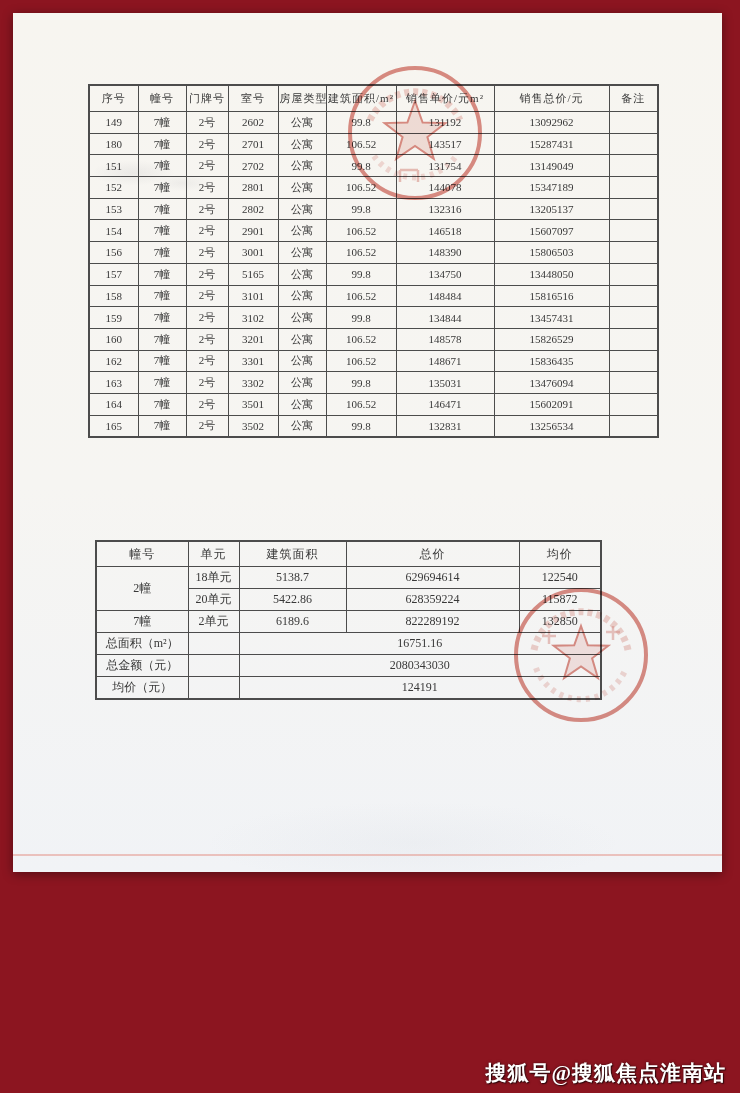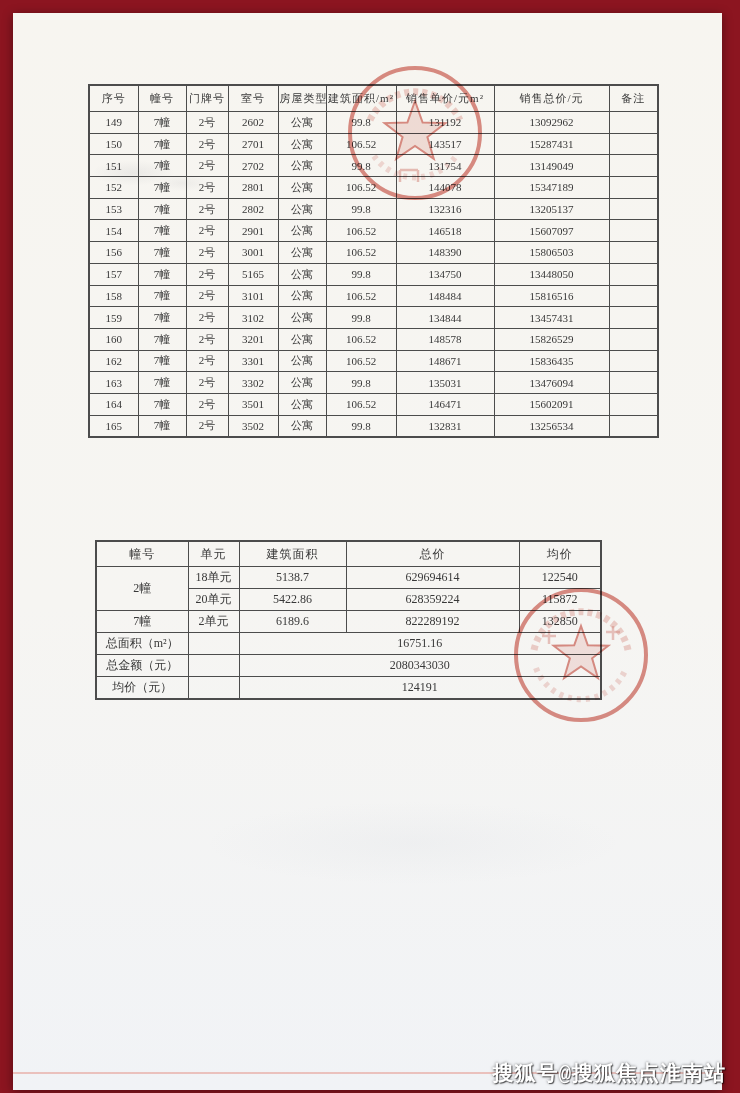--- a/index.html
+++ b/index.html
@@ -2,21 +2,21 @@
 <html><head>
 <meta charset="utf-8">
 <style>
   html,body{margin:0;padding:0;}
   body{
     width:740px;height:1093px;position:relative;overflow:hidden;
     background:#8c1520;
     font-family:"Liberation Serif","DejaVu Serif",serif;
   }
   .paper{
-    position:absolute;left:13px;top:13px;width:709px;height:1077px;
+    position:absolute;left:13px;top:13px;width:709px;height:859px;
     background:linear-gradient(180deg,#f7f5f0 0%,#f6f5f2 55%,#f1f3f6 100%);
     box-shadow:0 2px 10px rgba(0,0,0,.4);
   }
   
   .paper:before{
     content:"";position:absolute;inset:0;pointer-events:none;
     background:
       radial-gradient(60px 18px at 120px 160px, rgba(120,120,130,.10), transparent 70%),
       radial-gradient(40px 12px at 170px 170px, rgba(120,120,130,.08), transparent 70%),
       radial-gradient(300px 60px at 400px 830px, rgba(150,160,180,.06), transparent 70%);
@@ -41,21 +41,21 @@
   .t2 td{height:21px;}
   .stamp{
     position:absolute;opacity:.62;mix-blend-mode:multiply;
     filter:blur(.4px);pointer-events:none;
   }
   .stamp-1{left:327px;top:45px;width:150px;height:150px;}
   .stamp-2{left:493px;top:567px;width:150px;height:150px;}
   .watermark{
     position:absolute;right:14px;bottom:6px;
     color:#ffffff;font-size:21px;font-weight:bold;letter-spacing:1px;
-    font-family:Liberation Mono, monospace;
+    font-family:Liberation Serif, serif;
     text-shadow:0 0 3px rgba(0,0,0,.55),1px 1px 1px rgba(0,0,0,.6);
   }
 </style>
 </head>
 <body>
 
 <div class="paper">
 
   <table class="t1" id="t1">
     <colgroup>
@@ -88,21 +88,21 @@
           <td>7幢</td>
           <td>2号</td>
           <td>2602</td>
           <td>公寓</td>
           <td>99.8</td>
           <td>131192</td>
           <td>13092962</td>
           <td></td>
         </tr>
         <tr>
-          <td>150</td>
+          <td>180</td>
           <td>7幢</td>
           <td>2号</td>
           <td>2701</td>
           <td>公寓</td>
           <td>106.52</td>
           <td>143517</td>
           <td>15287431</td>
           <td></td>
         </tr>
         <tr>

